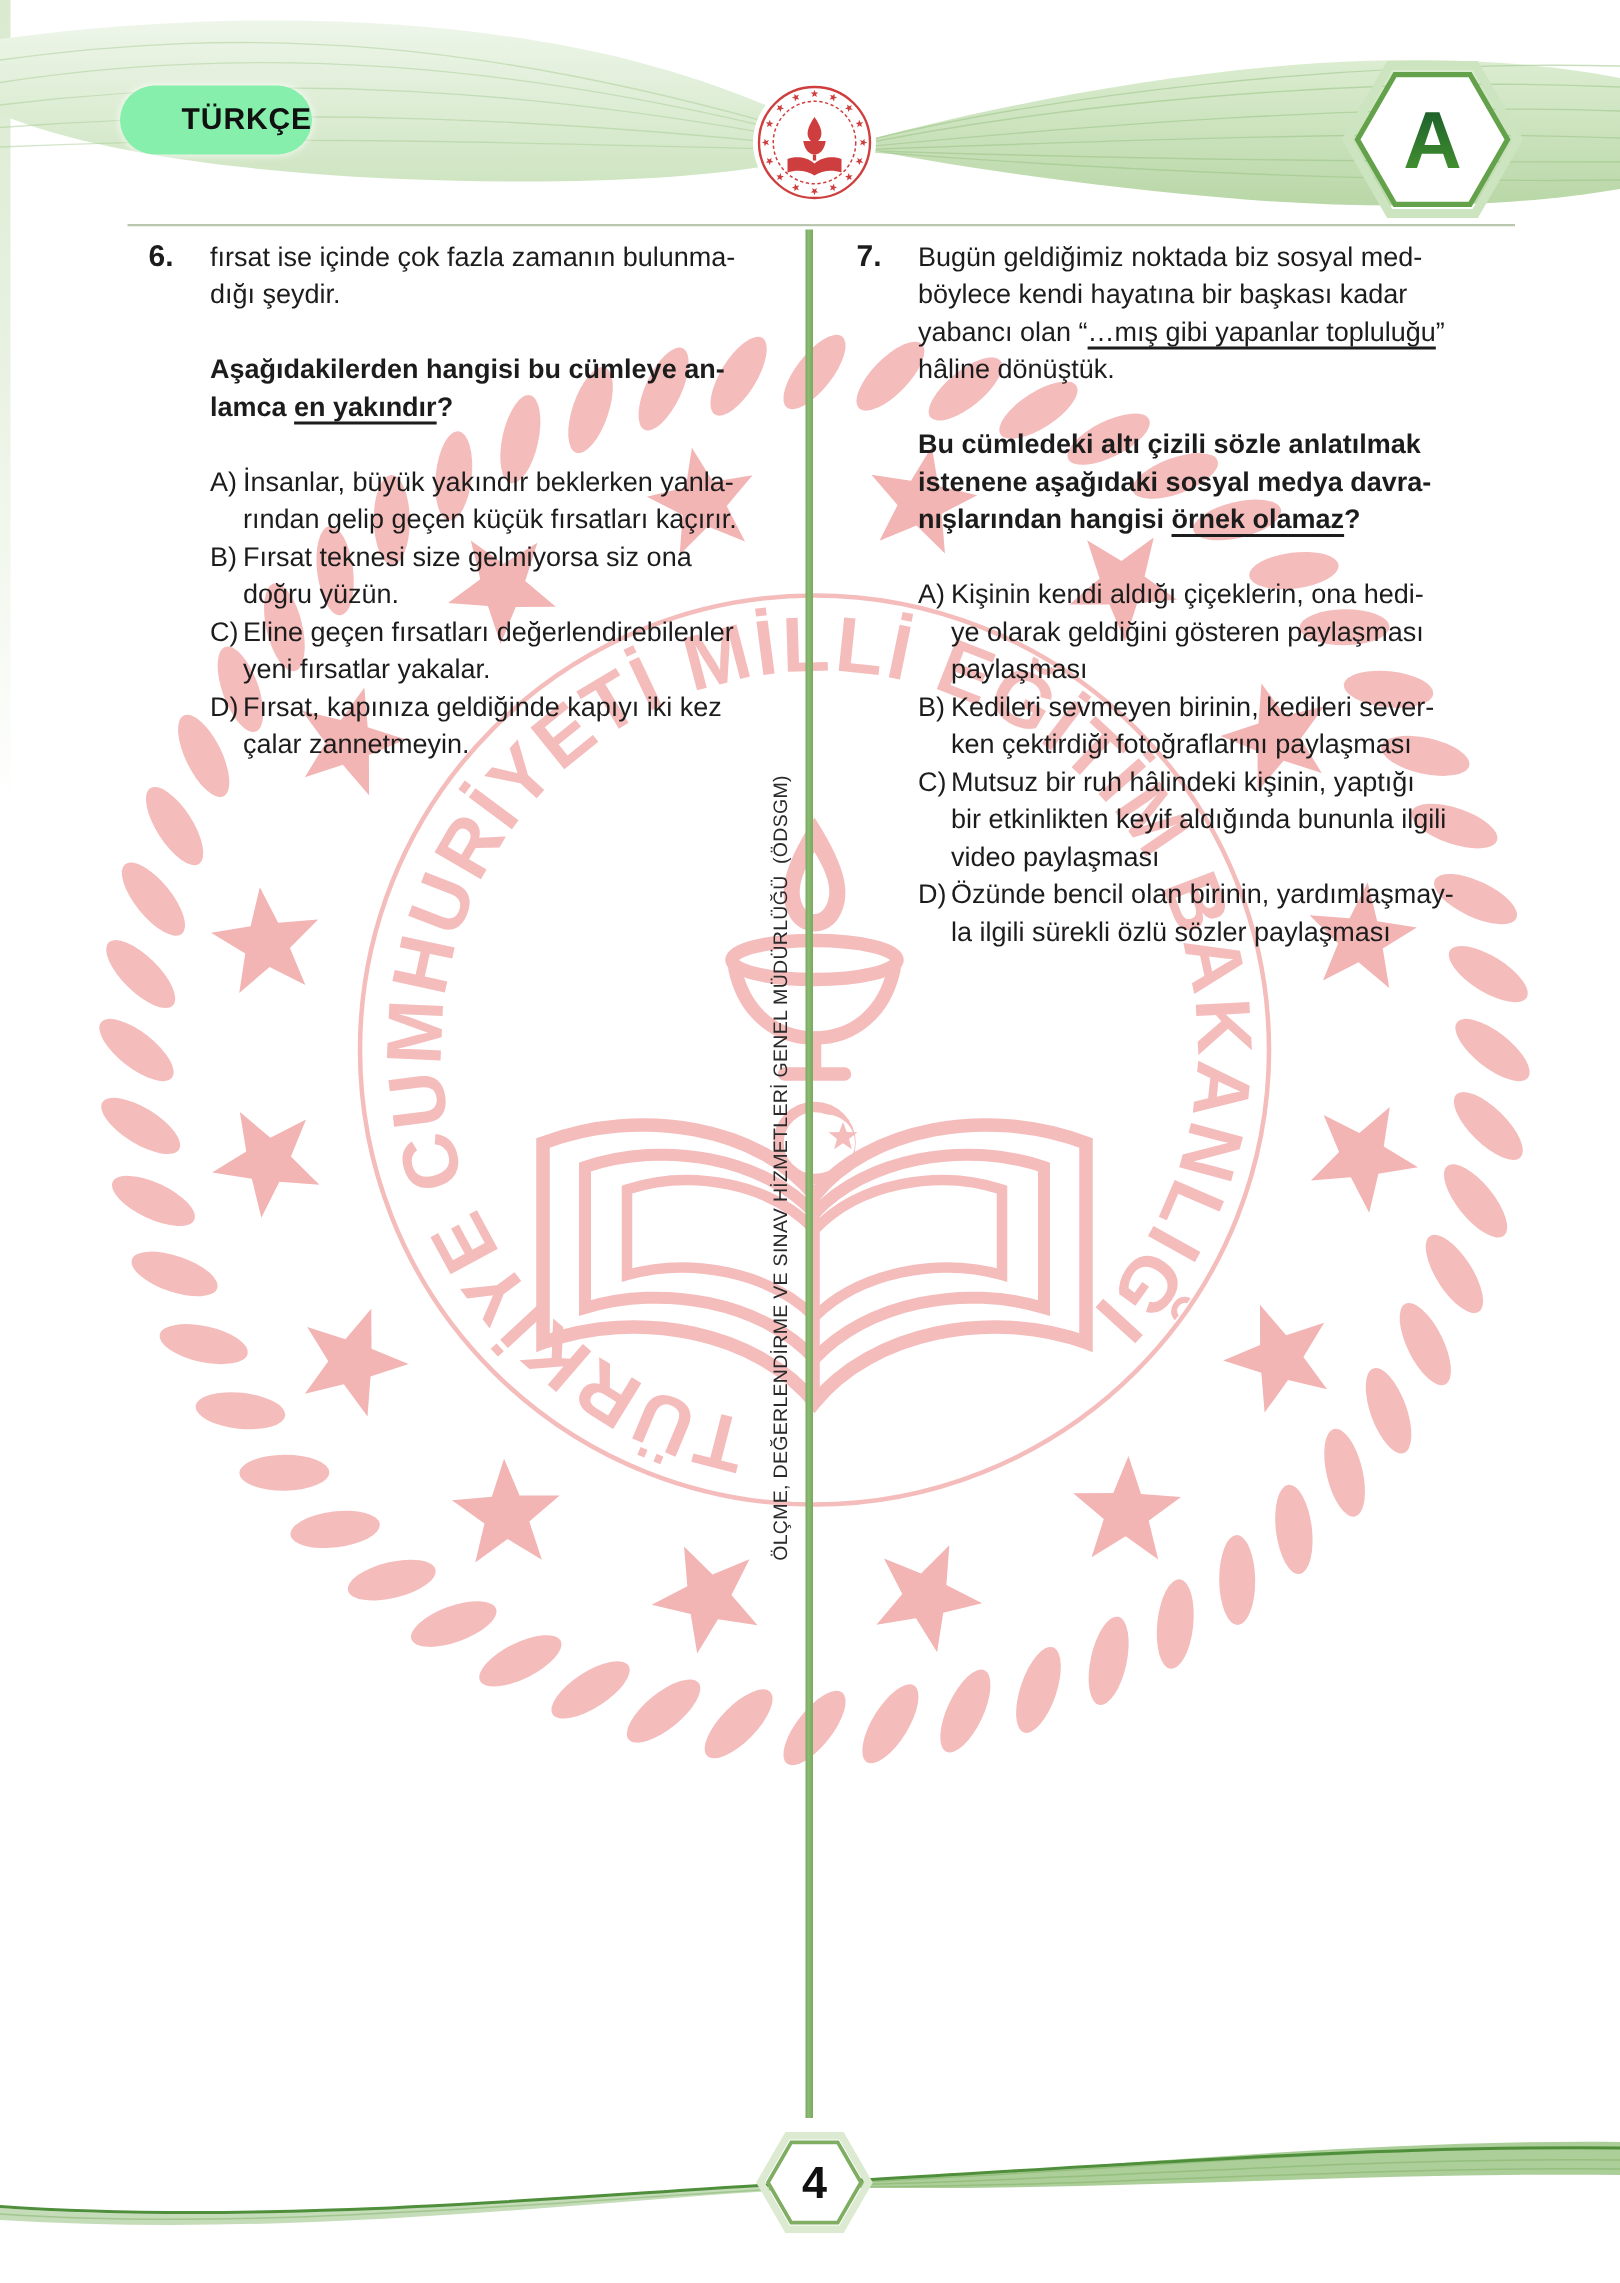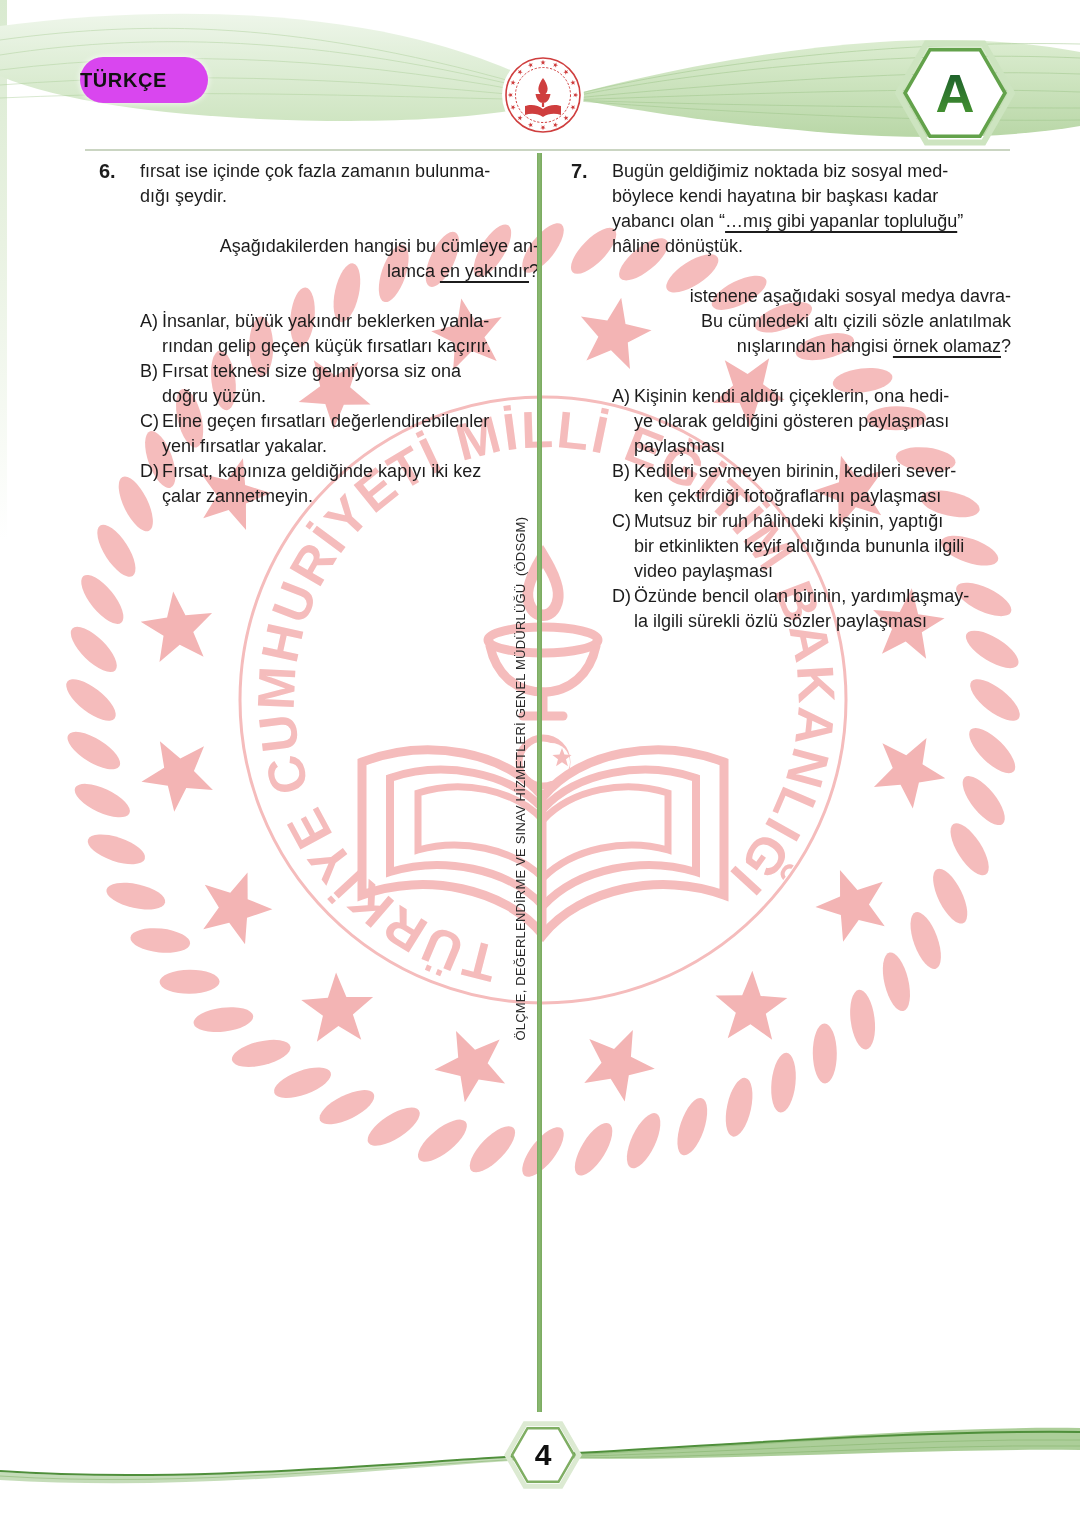--- a/index.html
+++ b/index.html
@@ -3,33 +3,33 @@
 <meta charset="utf-8">
 <style>
   html,body{margin:0;padding:0;background:#fff;}
   .page{position:relative;width:1080px;height:1522px;background:#fff;overflow:hidden;
         font-family:"Liberation Sans","DejaVu Sans",sans-serif;color:#1c1c1c;}
   svg{display:block;}
   .header-svg{position:absolute;left:0;top:0;z-index:5;}
   .edge-strip{position:absolute;left:0;top:0;width:7px;height:540px;z-index:4;
       background:linear-gradient(#d9ead0,#e9f2e2 45%,rgba(255,255,255,0));}
   .subject-pill{position:absolute;left:80px;top:57px;width:128px;height:46px;z-index:6;
-      background:#d946ef;border-radius:23px;display:flex;align-items:center;justify-content:flex-start;
+      background:#86efac;border-radius:23px;display:flex;align-items:center;justify-content:flex-end;
       box-shadow:0 0 6px rgba(255,255,255,.9);}
   .subject-pill span{font-size:20px;font-weight:700;letter-spacing:.6px;color:#111;}
   .watermark-svg{position:absolute;left:0;top:0;z-index:1;pointer-events:none;}
   .col{position:absolute;top:159px;z-index:4;font-size:18px;line-height:25px;}
   .col-left{left:99px;width:440px;}
   .col-right{left:571px;width:440px;}
   .qrow{display:flex;}
   .qnum{flex:0 0 41px;font-size:20px;font-weight:700;line-height:25px;}
   .qbody{flex:1 1 auto;}
   .tline{white-space:pre;}
   .intro{margin-bottom:25px;}
-  .stem{margin-bottom:25px;font-weight:400;text-align:right;}
+  .stem{margin-bottom:25px;font-weight:700;}
   .u{text-decoration:underline;text-decoration-thickness:2px;text-underline-offset:3.5px;}
   .option{display:flex;}
   .opt-label{flex:0 0 22px;}
   .opt-body div{white-space:pre;}
   .divider{position:absolute;left:537px;top:153px;width:5px;height:1259px;z-index:6;
       background:linear-gradient(90deg,#79a95e,#8cba74 40%,#79a95e);}
   .odsgm{position:absolute;left:286px;top:797px;width:470px;height:17px;z-index:6;
       transform:rotate(-90deg);text-align:center;font-size:13px;color:#2a2a2a;
       letter-spacing:.2px;white-space:pre;}
   .footer-svg{position:absolute;left:0;top:1392px;z-index:5;}
@@ -270,22 +270,22 @@
     <div class="qrow">
       <div class="qnum">7.</div>
       <div class="qbody">
         <div class="intro">
             <div class="tline"><span>Bugün geldiğimiz noktada biz sosyal med-</span></div>
             <div class="tline"><span>böylece kendi hayatına bir başkası kadar</span></div>
             <div class="tline"><span>yabancı olan “</span><span class="u">…mış gibi yapanlar topluluğu</span><span>”</span></div>
             <div class="tline"><span>hâline dönüştük.</span></div>
           </div>
         <div class="stem">
+            <div class="tline"><span>Bu cümledeki altı çizili sözle anlatılmak</span></div>
             <div class="tline"><span>istenene aşağıdaki sosyal medya davra-</span></div>
-            <div class="tline"><span>Bu cümledeki altı çizili sözle anlatılmak</span></div>
             <div class="tline"><span>nışlarından hangisi </span><span class="u">örnek olamaz</span><span>?</span></div>
           </div>
         <div class="options">
             <div class="option">
               <span class="opt-label">A)</span>
               <div class="opt-body">
                 <div>Kişinin kendi aldığı çiçeklerin, ona hedi-</div>
                 <div>ye olarak geldiğini gösteren paylaşması</div>
                 <div>paylaşması</div>
               </div>

